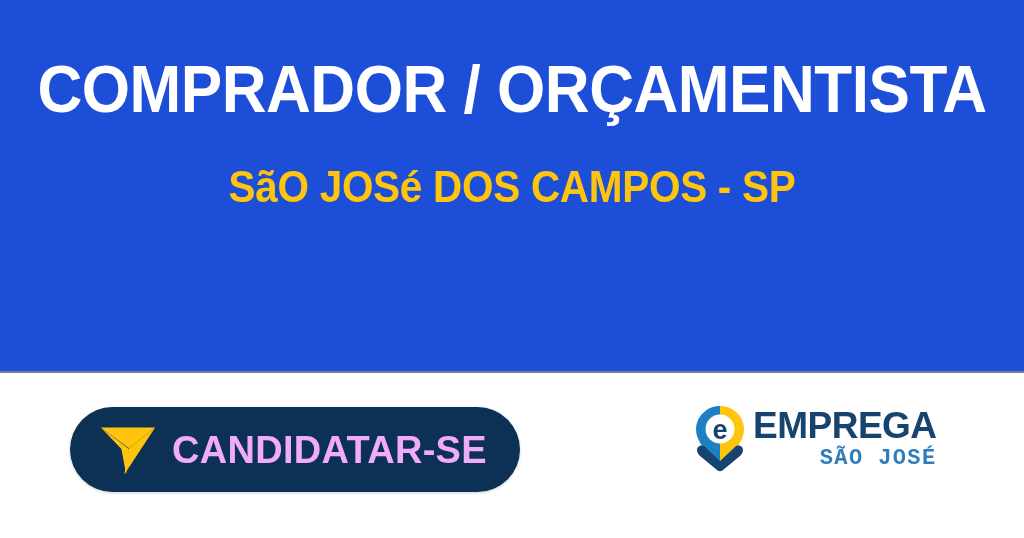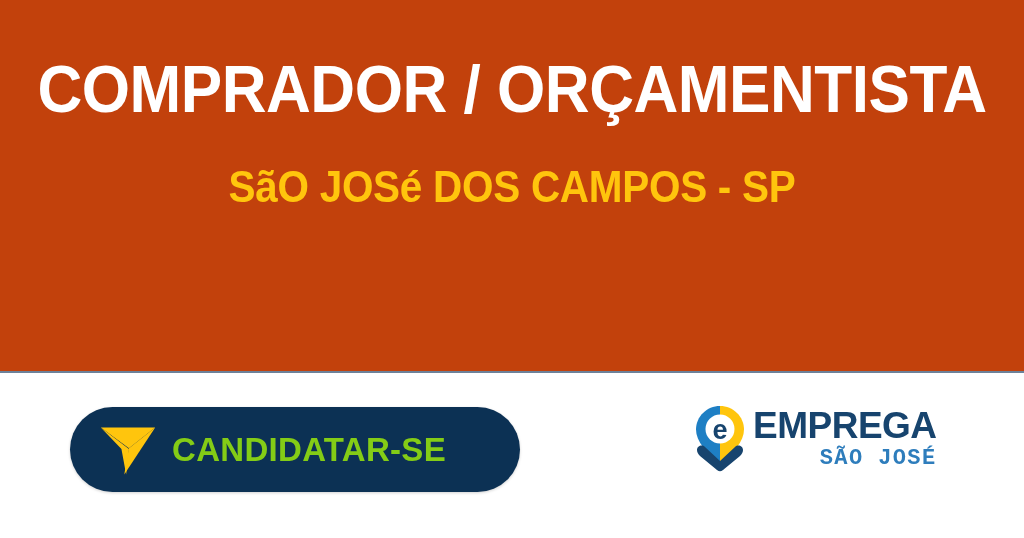--- a/index.html
+++ b/index.html
@@ -23,21 +23,21 @@
     overflow: hidden;
   }
 
   
   .hero {
     position: absolute;
     left: 0;
     top: 0;
     width: 1024px;
     height: 373px;
-    background: #c2410c;
+    background: #1d4ed8;
     box-sizing: border-box;
     border-bottom: 2px solid #6d8199;
   }
 
   .hero-title {
     position: absolute;
     left: 0;
     right: 0;
     top: 56px;
     text-align: center;
@@ -99,24 +99,24 @@
   .apply-icon {
     width: 60px;
     height: 60px;
     margin-left: 28px;
     margin-right: 14px;
     flex: 0 0 auto;
     display: block;
   }
 
   .apply-label {
-    color: #84cc16;
+    color: #f0abfc;
     font-family: "Liberation Sans", "DejaVu Sans", sans-serif;
     font-weight: bold;
-    font-size: 33px;
+    font-size: 38px;
     letter-spacing: 0.3px;
     white-space: nowrap;
     line-height: 1;
   }
 
   
   .brand-logo {
     position: absolute;
     left: 693px;
     top: 27px;

